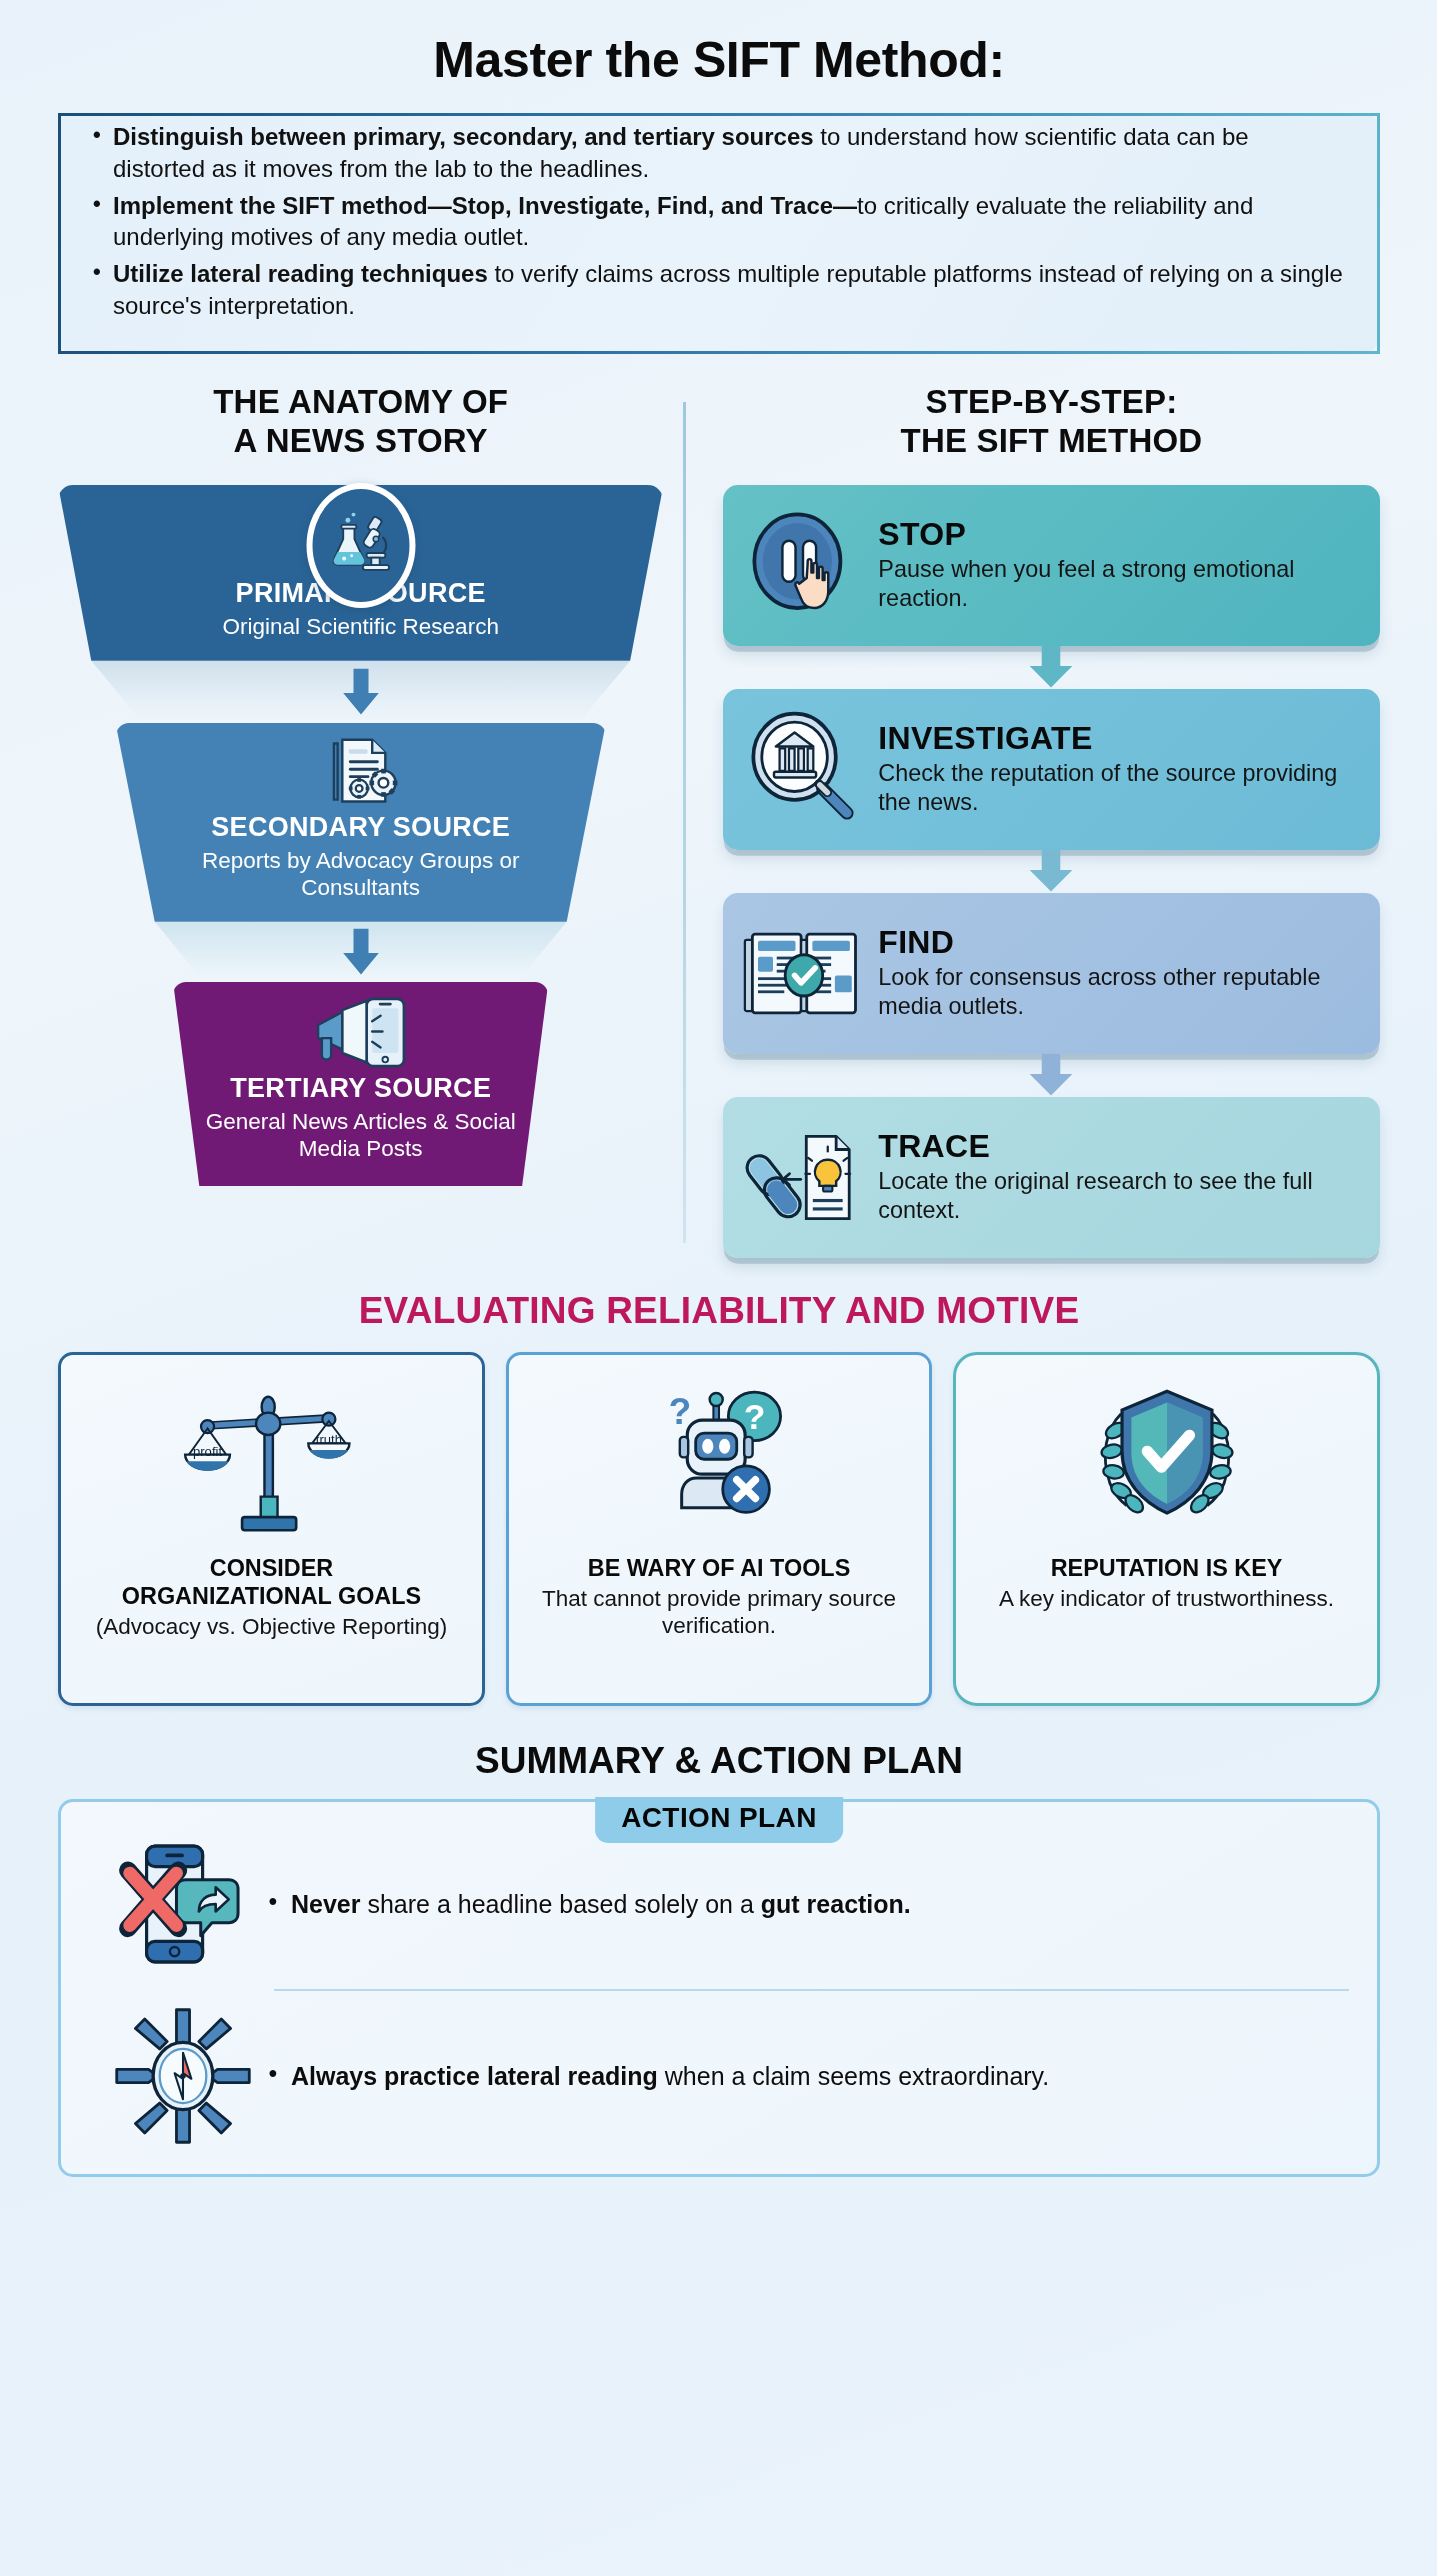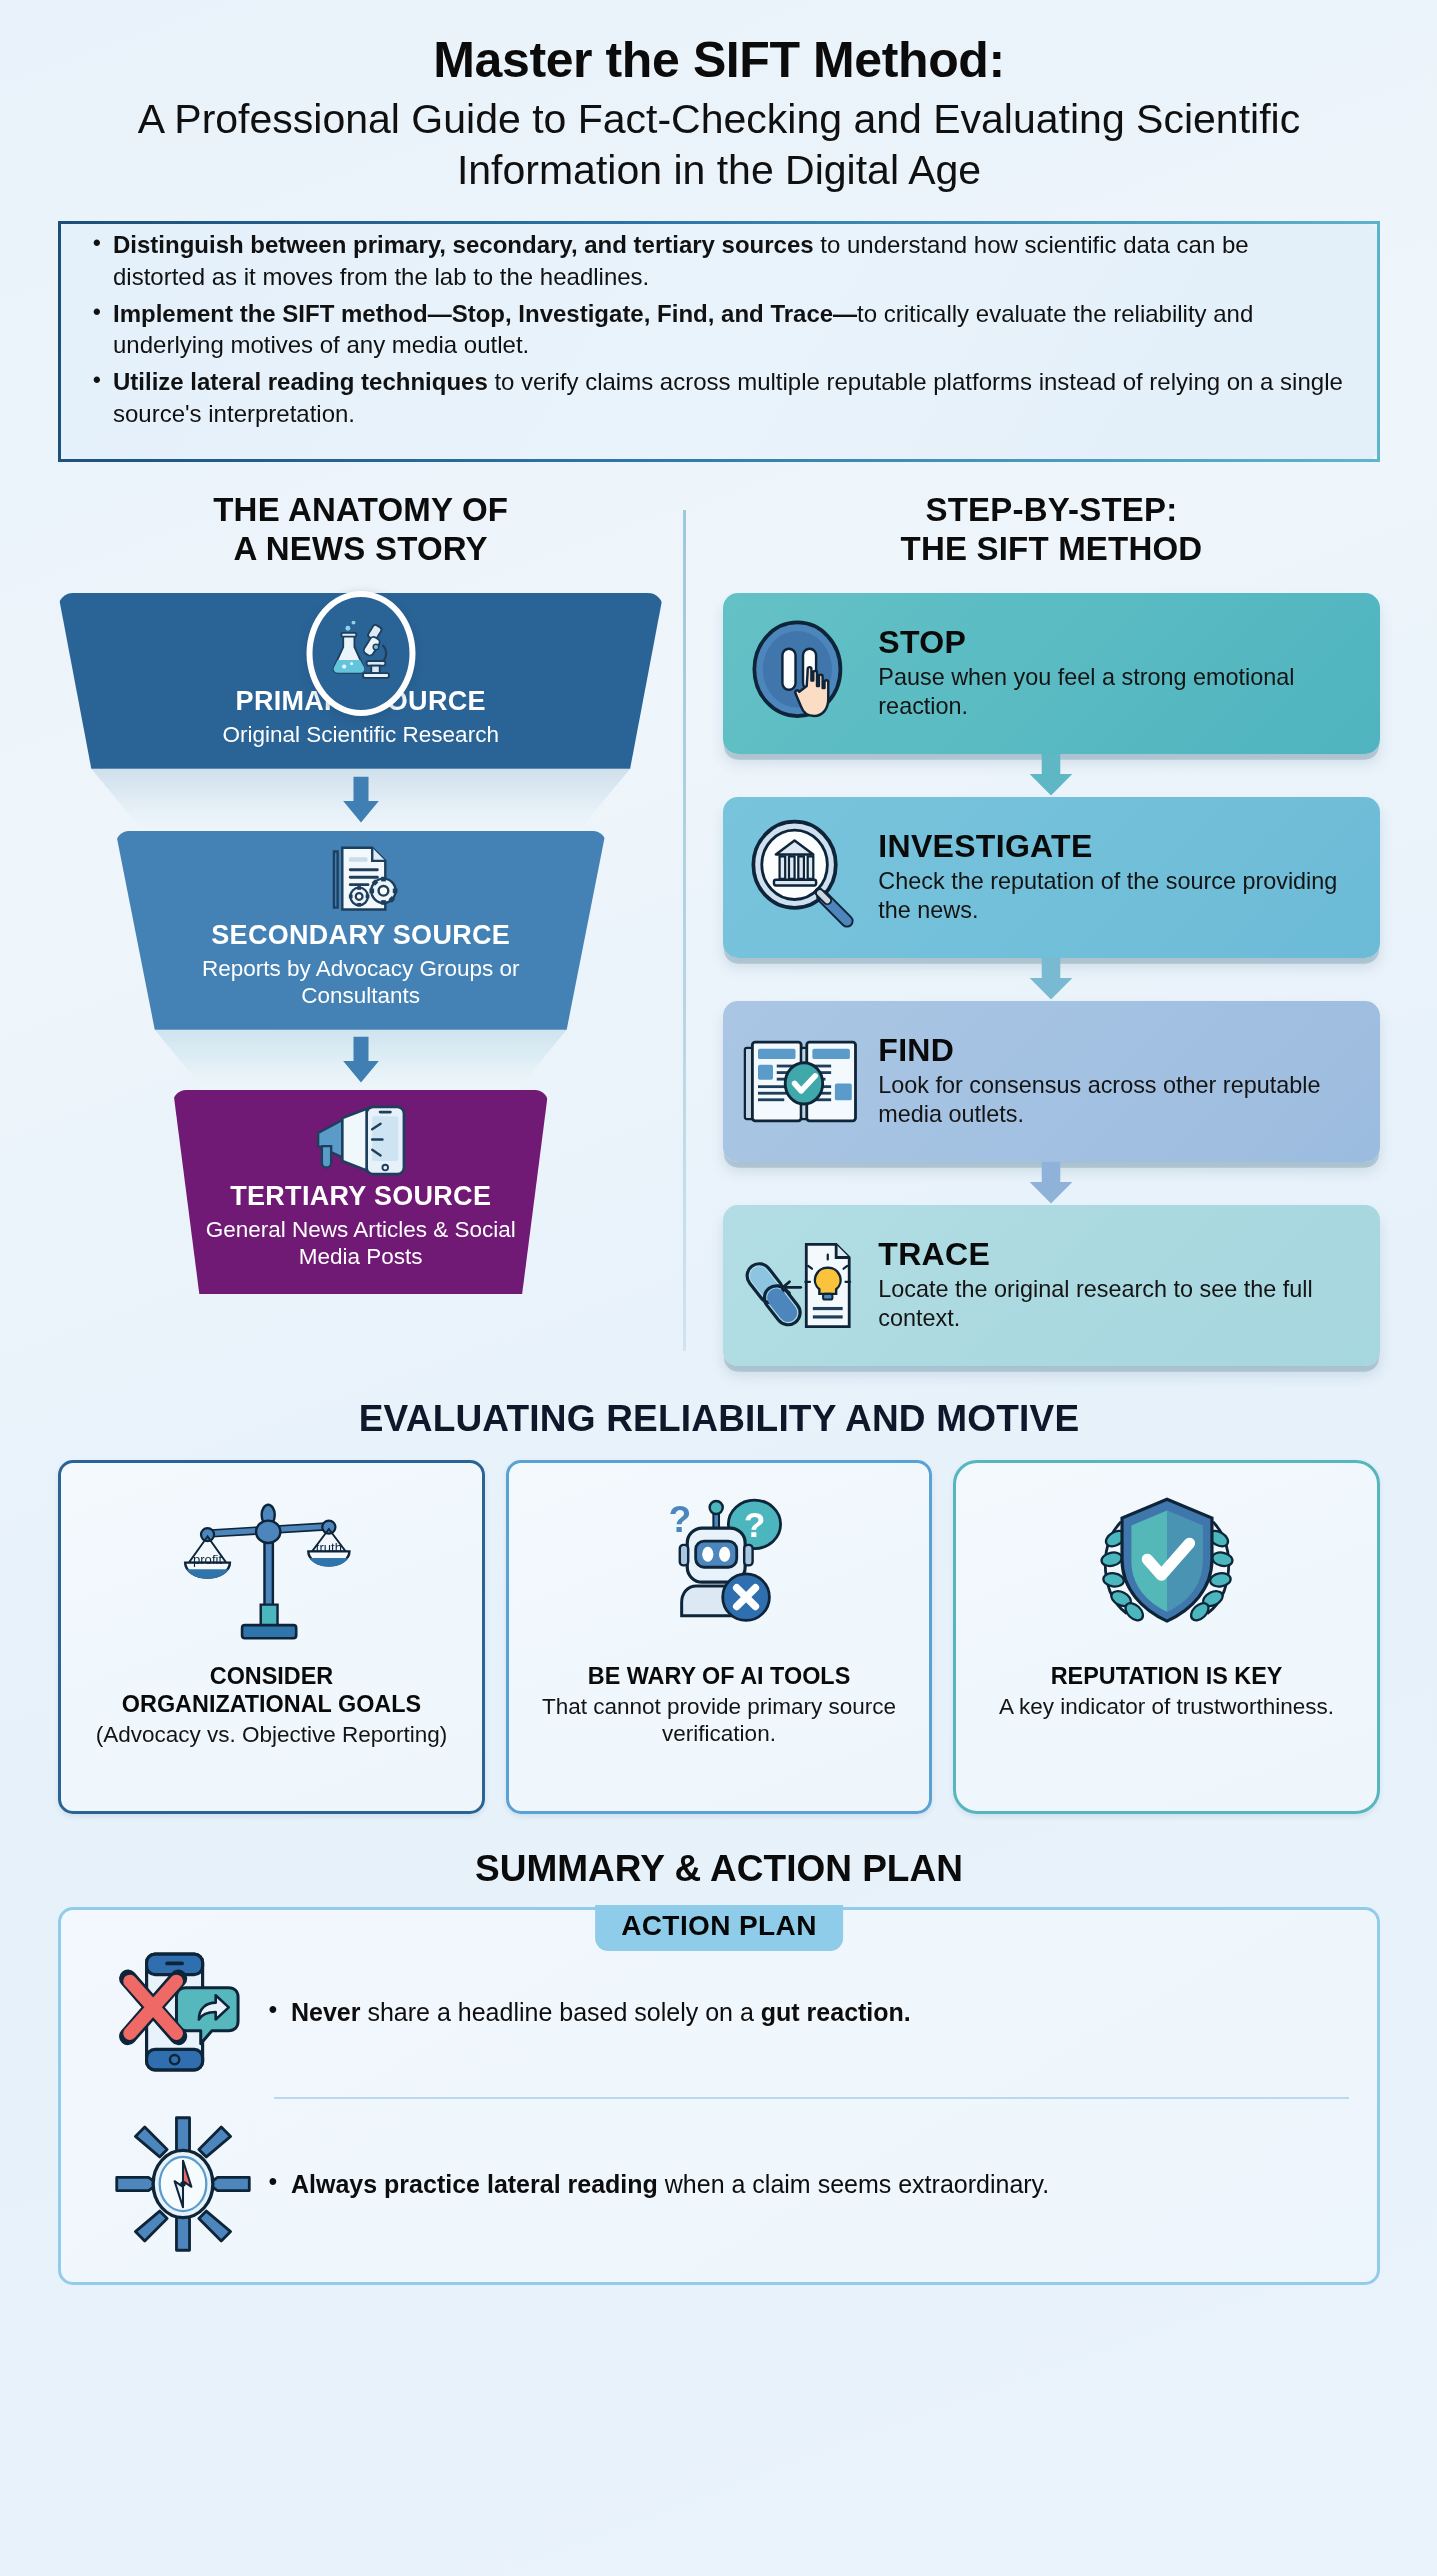--- a/index.html
+++ b/index.html
@@ -211,21 +211,21 @@
   .step-gap { height: 43px; position: relative; }
   .step-gap svg { position: absolute; left: 50%; top: 50%; transform: translate(-50%,-50%); }
 
   
   .eval-head {
     text-align: center;
     font-size: 37px;
     font-weight: bold;
     letter-spacing: 0.2px;
     margin-top: 32px;
-    color: #0f172a;
+    color: #be185d;
   }
   .eval-cards {
     display: flex;
     gap: 20.6px;
     margin-top: 20.6px;
   }
   .eval-card {
     flex: 1;
     border-radius: 15px;
     border: 3.7px solid #2a6496;
@@ -301,21 +301,20 @@
     margin: 15px 0 15px 185px;
   }
 </style>
 </head>
 <body>
 
 <div class="page">
 
   <div class="header">
     <div class="title-1">Master the SIFT Method:</div>
-    <div class="title-2">A Professional Guide to Fact-Checking and Evaluating Scientific Information in the Digital Age</div>
   </div>
 
   <div class="intro-box">
     <ul class="intro-list">
       <li>
         <b>Distinguish between primary, secondary, and tertiary sources</b><span> to understand how scientific data can be distorted as it moves from the lab to the headlines.</span>
       </li>
       <li>
         <b>Implement the SIFT method—Stop, Investigate, Find, and Trace—</b><span>to critically evaluate the reliability and underlying motives of any media outlet.</span>
       </li>

